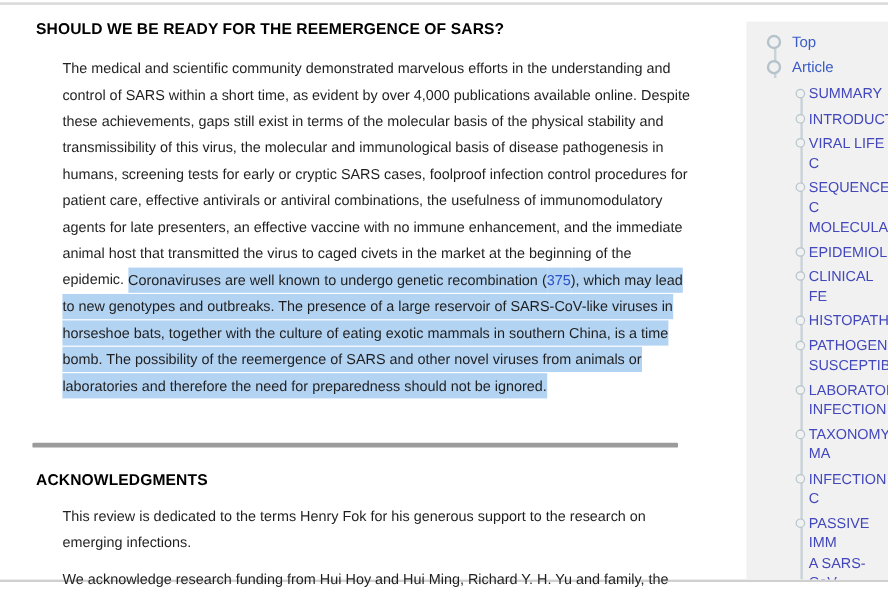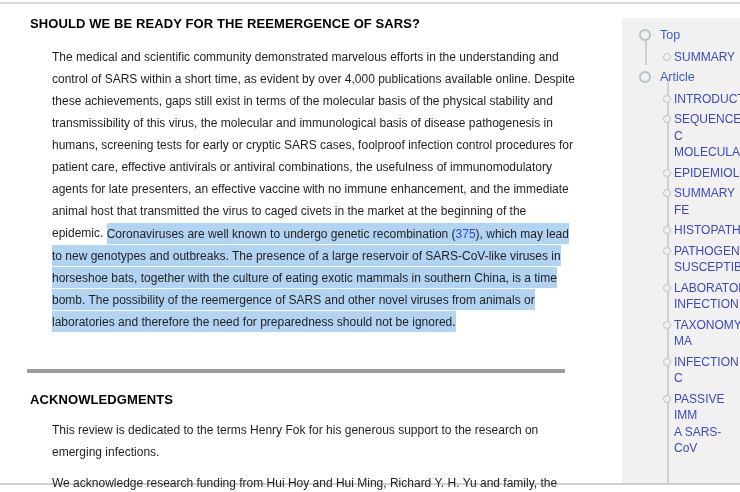--- a/index.html
+++ b/index.html
@@ -89,26 +89,27 @@
 
   <p class="para p3">We acknowledge research funding from Hui Hoy and Hui Ming, Richard Y. H. Yu and family, the</p>
 
 </div>
 
 <div class="sidebar">
   <div class="vline-top"></div>
   <div class="vline-sub"></div>
   <ul class="toc" id="toc">
       <li class="toc-item top-level"><span class="bullet"></span><span class="toc-label">Top</span></li>
+      <li class="toc-item top-level"><span class="bullet"></span><span class="toc-label">Article</span></li>
       <li class="toc-item sub-level"><span class="bullet"></span><span class="toc-label">SUMMARY</span></li>
-      <li class="toc-item top-level"><span class="bullet"></span><span class="toc-label">Article</span></li>
       <li class="toc-item sub-level"><span class="bullet"></span><span class="toc-label">INTRODUCTI</span></li>
+      <li class="toc-item sub-level"><span class="bullet"></span><span class="toc-label">VIRAL LIFE C</span></li>
       <li class="toc-item sub-level"><span class="bullet"></span><span class="toc-label">SEQUENCE C<br>MOLECULAR</span></li>
       <li class="toc-item sub-level"><span class="bullet"></span><span class="toc-label">EPIDEMIOLO</span></li>
-      <li class="toc-item sub-level"><span class="bullet"></span><span class="toc-label">SUMMARY FE</span></li>
+      <li class="toc-item sub-level"><span class="bullet"></span><span class="toc-label">CLINICAL FE</span></li>
       <li class="toc-item sub-level"><span class="bullet"></span><span class="toc-label">HISTOPATHO</span></li>
       <li class="toc-item sub-level"><span class="bullet"></span><span class="toc-label">PATHOGENE<br>SUSCEPTIBI</span></li>
       <li class="toc-item sub-level"><span class="bullet"></span><span class="toc-label">LABORATOR<br>INFECTION</span></li>
       <li class="toc-item sub-level"><span class="bullet"></span><span class="toc-label">TAXONOMY MA</span></li>
       <li class="toc-item sub-level"><span class="bullet"></span><span class="toc-label">INFECTION C</span></li>
       <li class="toc-item sub-level"><span class="bullet"></span><span class="toc-label">PASSIVE IMM<br>A SARS-CoV</span></li>
     </ul>
 </div>
 
 <div class="bottom-line"></div>

